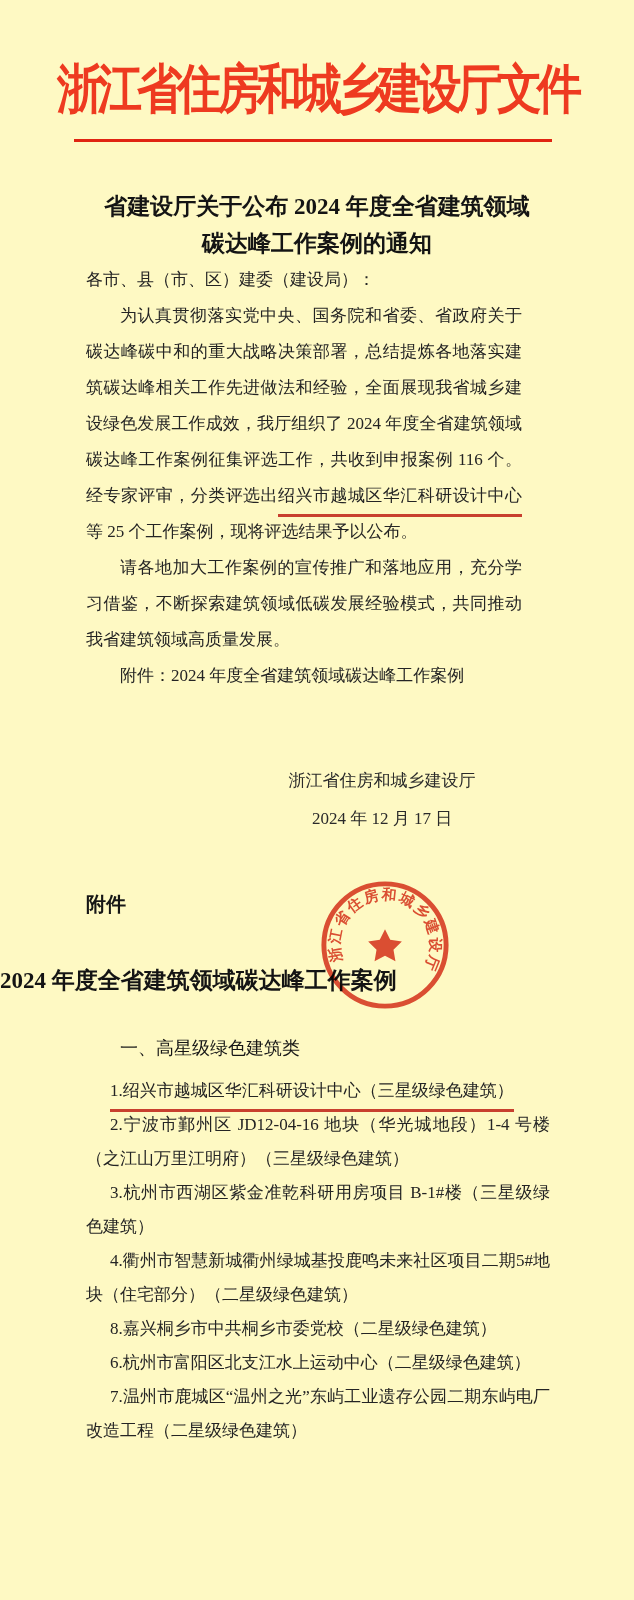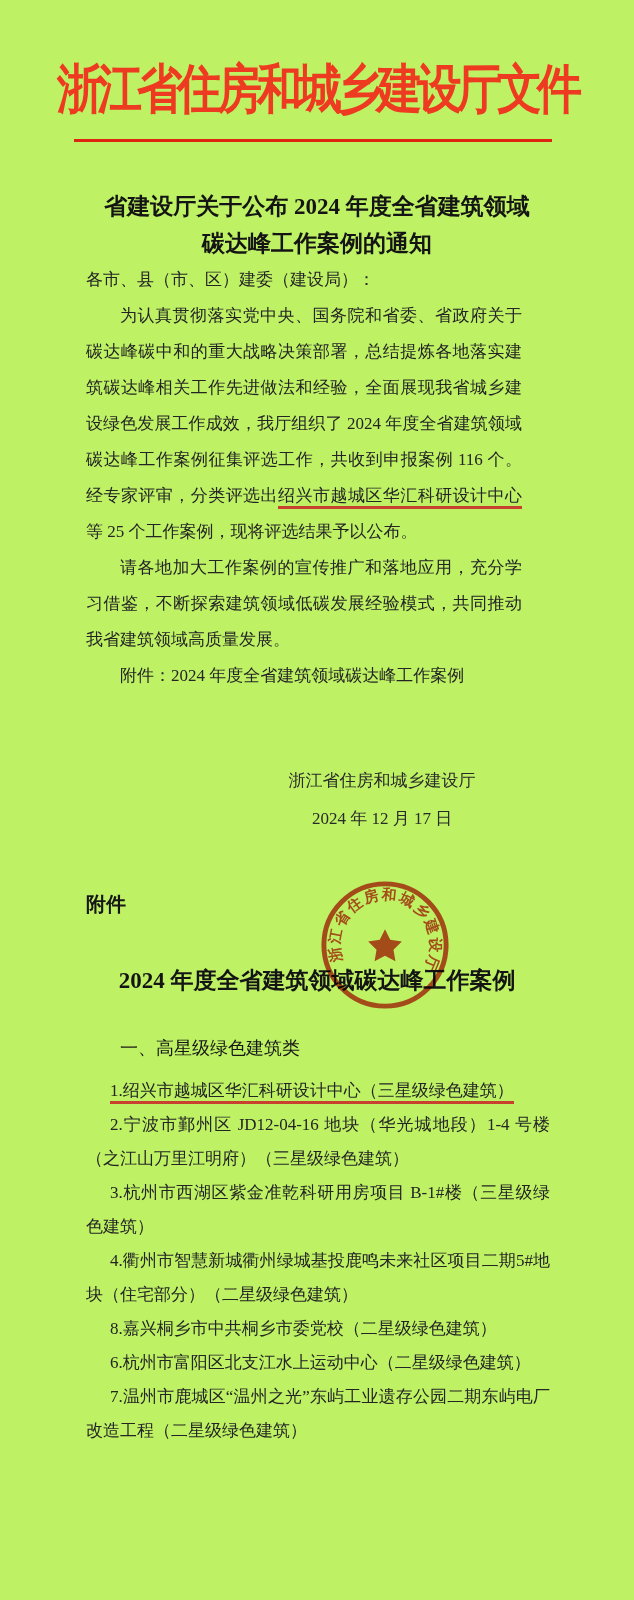--- a/index.html
+++ b/index.html
@@ -1,20 +1,20 @@
 <!DOCTYPE html>
 <html><head>
 <meta charset="utf-8">
 <style>
   html,body { margin:0; padding:0; background:#ffffff; }
   .page {
     position:relative;
     width:634px; height:1600px;
     margin:0 auto;
-    background:#bef264;
+    background:#fef9c3;
     overflow:hidden;
     font-family:"Liberation Serif","DejaVu Serif",serif;
     color:#1f1f1f;
   }
   
   .org-title {
     margin-top:58px;
     text-align:center;
     line-height:62px;
     white-space:nowrap;
@@ -55,21 +55,21 @@
     line-height:36px;
     text-align:justify;
     color:#242424;
   }
   .body-block p { margin:0; }
   .salutation { margin-top:40px; }
   .indent { text-indent:2em; }
   .attach-ref { margin-top:36px; text-indent:2em; }
   .u-red {
     border-bottom:3px solid #c8402e;
-    padding-bottom:1px;
+    padding-bottom:9px;
   }
   .signature {
     position:relative;
     margin-top:68px;
     margin-left:262px;
     width:240px;
     text-align:center;
     font-size:17px;
     line-height:38px;
     color:#2a2a2a;
@@ -87,21 +87,20 @@
   .fujian-label {
     margin:48px 84px 8px 86px;
     font-family:"Liberation Sans","DejaVu Sans",sans-serif;
     font-size:20px;
     font-weight:bold;
     line-height:36px;
     color:#161616;
   }
   .attach-title {
     margin-top:40px;
-    text-align:center;
     font-size:23px;
     font-weight:bold;
     line-height:38px;
     color:#141414;
   }
   .section-heading {
     margin:32px 84px 0 86px;
     font-family:"Liberation Sans","DejaVu Sans",sans-serif;
     font-size:18px;
     font-weight:normal;

